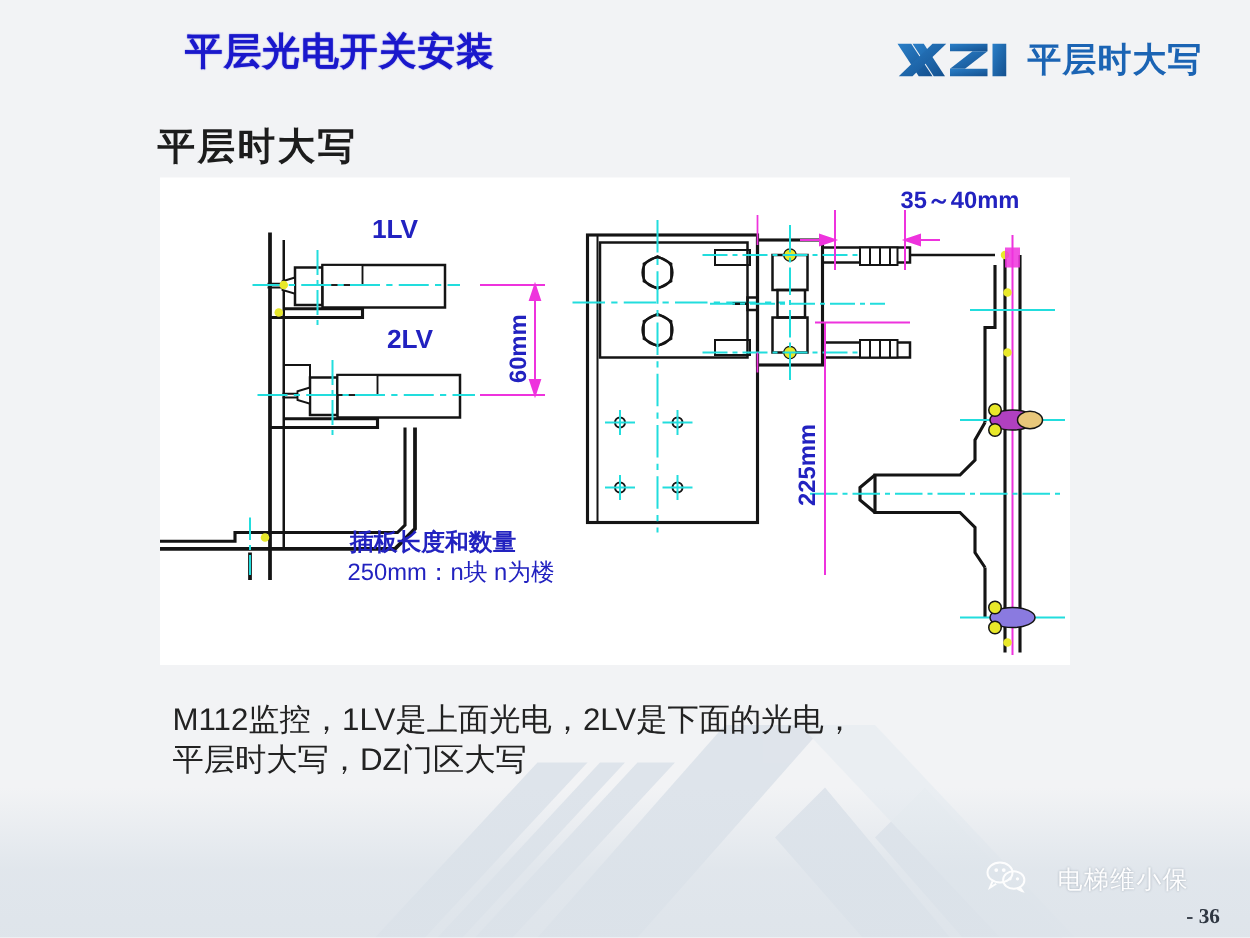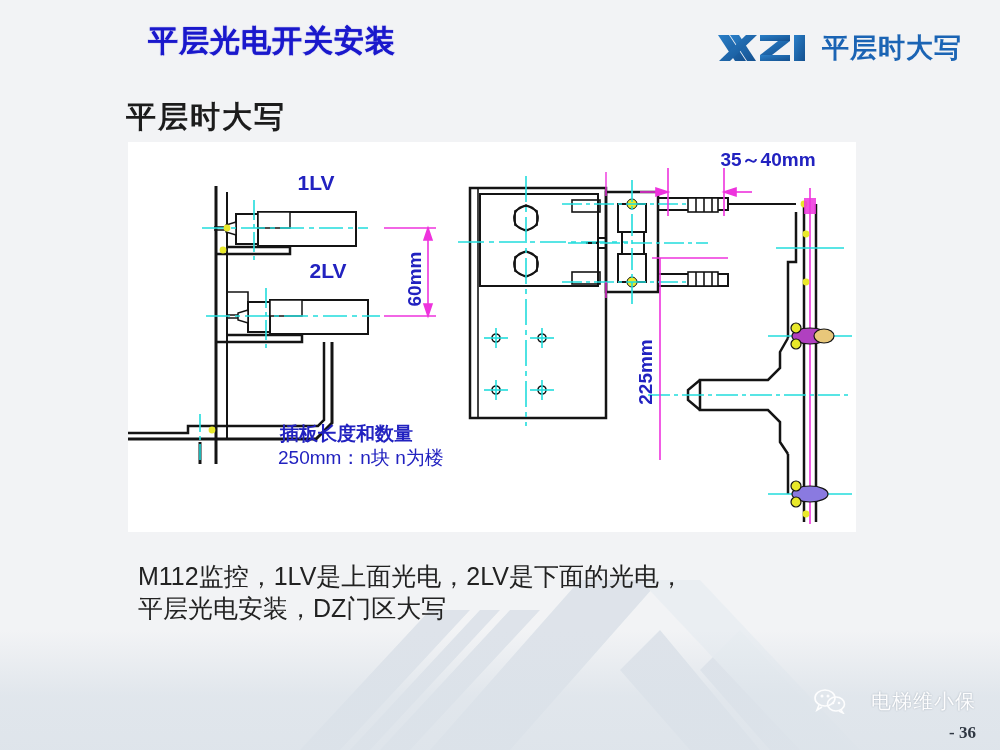--- a/index.html
+++ b/index.html
@@ -99,24 +99,24 @@
     width: 560px;
     font-size: 25px;
     color: #222222;
     line-height: 1.28;
     letter-spacing: 0px;
   }
 
   
   .wechat-watermark {
     position: absolute;
-    right: 24px;
+    right: 49px;
     top: 688px;
     display: flex;
-    align-items: flex-start;
+    align-items: center;
     gap: 24px;
     color: #ffffff;
     opacity: 0.95;
   }
   .wechat-label {
     font-size: 20px;
     color: #ffffff;
     text-shadow: 0 0 2px rgba(150,160,172,0.9);
     letter-spacing: 1px;
   }
@@ -376,21 +376,21 @@
     <text transform="translate(524,230) rotate(-90)" fill="#2222c0" font-size="19" font-weight="bold" font-family="Liberation Sans, sans-serif" text-anchor="middle">225mm</text>
 
     <g stroke="#ee33dd" stroke-width="1.4" fill="none">
       <path d="M 478 30 L 478 54"></path>
       <path d="M 478 140 L 478 156"></path>
     </g>
 
   </svg>
 </div>
 
-<div class="caption">M112监控，1LV是上面光电，2LV是下面的光电，平层光电安装，DZ门区大写</div>
+<div class="caption">M112监控，1LV是上面光电，2LV是下面的光电，平层时大写，DZ门区大写</div>
 
 <div class="wechat-watermark">
   <span>
     <svg width="34" height="26" viewBox="0 0 34 26">
       <g fill="none" stroke="#ffffff" stroke-width="1.6">
         <ellipse cx="12" cy="10" rx="10" ry="8"></ellipse>
         <path d="M 6 17 L 4 22 L 9 19"></path>
         <ellipse cx="23" cy="16" rx="8.5" ry="7"></ellipse>
         <path d="M 28 22 L 30 25 L 26 23"></path>
       </g>

